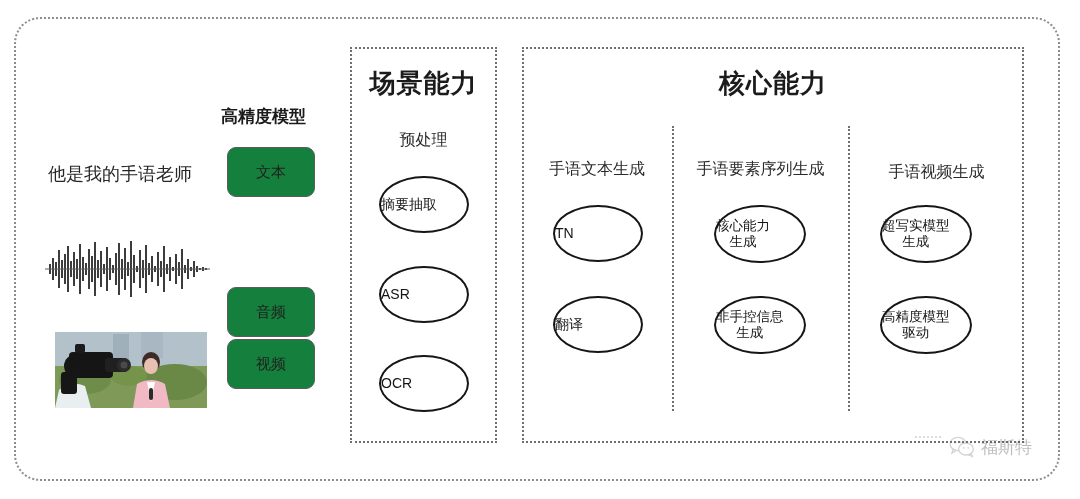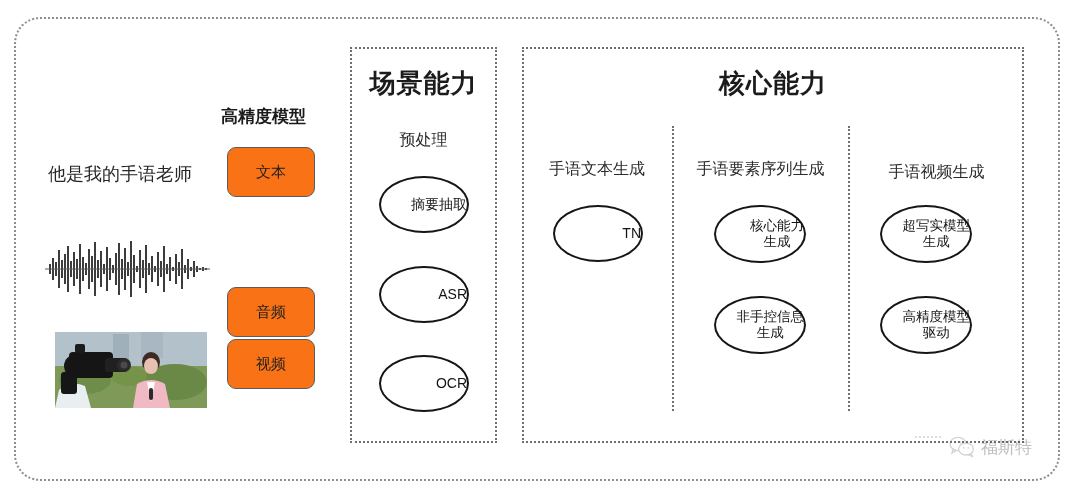--- a/index.html
+++ b/index.html
@@ -32,37 +32,37 @@
   
   .input-heading{
     position:absolute;font-size:17px;font-weight:bold;color:#1b1b1b;white-space:nowrap;
   }
   .sample-text{
     position:absolute;font-size:18px;color:#262626;white-space:nowrap;
   }
   .modal-btn{
     position:absolute;width:88px;height:50px;border:1.5px solid #5c5c5c;border-radius:9px;
     display:flex;align-items:center;justify-content:center;font-size:15px;color:#1f1f1f;
-    background:#f97316;box-sizing:border-box;
+    background:#15803d;box-sizing:border-box;
   }
 
   
   .waveform{position:absolute;left:45px;top:240px;width:165px;height:58px;}
 
   
   .thumb{
     position:absolute;left:55px;top:332px;width:152px;height:76px;overflow:hidden;
     background:linear-gradient(175deg,#b9c6cf 0%,#cfd8dd 30%,#8fa86a 62%,#6f8a4e 100%);
   }
   .thumb svg{display:block;width:152px;height:76px;}
 
   
   .node{
     position:absolute;border:2.5px solid #161616;border-radius:50%;
-    display:flex;align-items:center;justify-content:flex-end;text-align:center;
+    display:flex;align-items:center;justify-content:flex-start;text-align:center;
     font-size:14px;line-height:1.18;color:#141414;background:#fff;box-sizing:border-box;
   }
   .node.two-line{font-size:13.5px;}
 
   
   .watermark{
     position:absolute;left:915px;top:436px;display:flex;align-items:flex-start;gap:6px;
     opacity:.33;
   }
   .wm-text{font-size:17px;color:#3a3a3a;white-space:nowrap;}
@@ -205,20 +205,23 @@
   <div class="panel-title" style="left:522px;top:66px;width:502px;">核心能力</div>
 
   <div class="divider" style="left:672px;top:126px;height:285px;"></div>
   <div class="divider" style="left:848px;top:126px;height:285px;"></div>
 
   <div class="col-title" style="left:522px;top:159px;width:150px;">手语文本生成</div>
 
   <div class="node" style="left:553px;top:205px;width:90px;height:57px;">
     <span>TN</span>
   </div>
+  <div class="node" style="left:553px;top:296px;width:90px;height:57px;">
+    <span>翻译</span>
+  </div>
 
   <div class="col-title" style="left:673px;top:159px;width:175px;">手语要素序列生成</div>
 
   <div class="node two-line" style="left:714px;top:205px;width:92px;height:58px;">
     <span>
       <span>核心能力</span><br>
       <span>生成</span>
     </span>
   </div>
   <div class="node two-line" style="left:714px;top:296px;width:92px;height:58px;">

